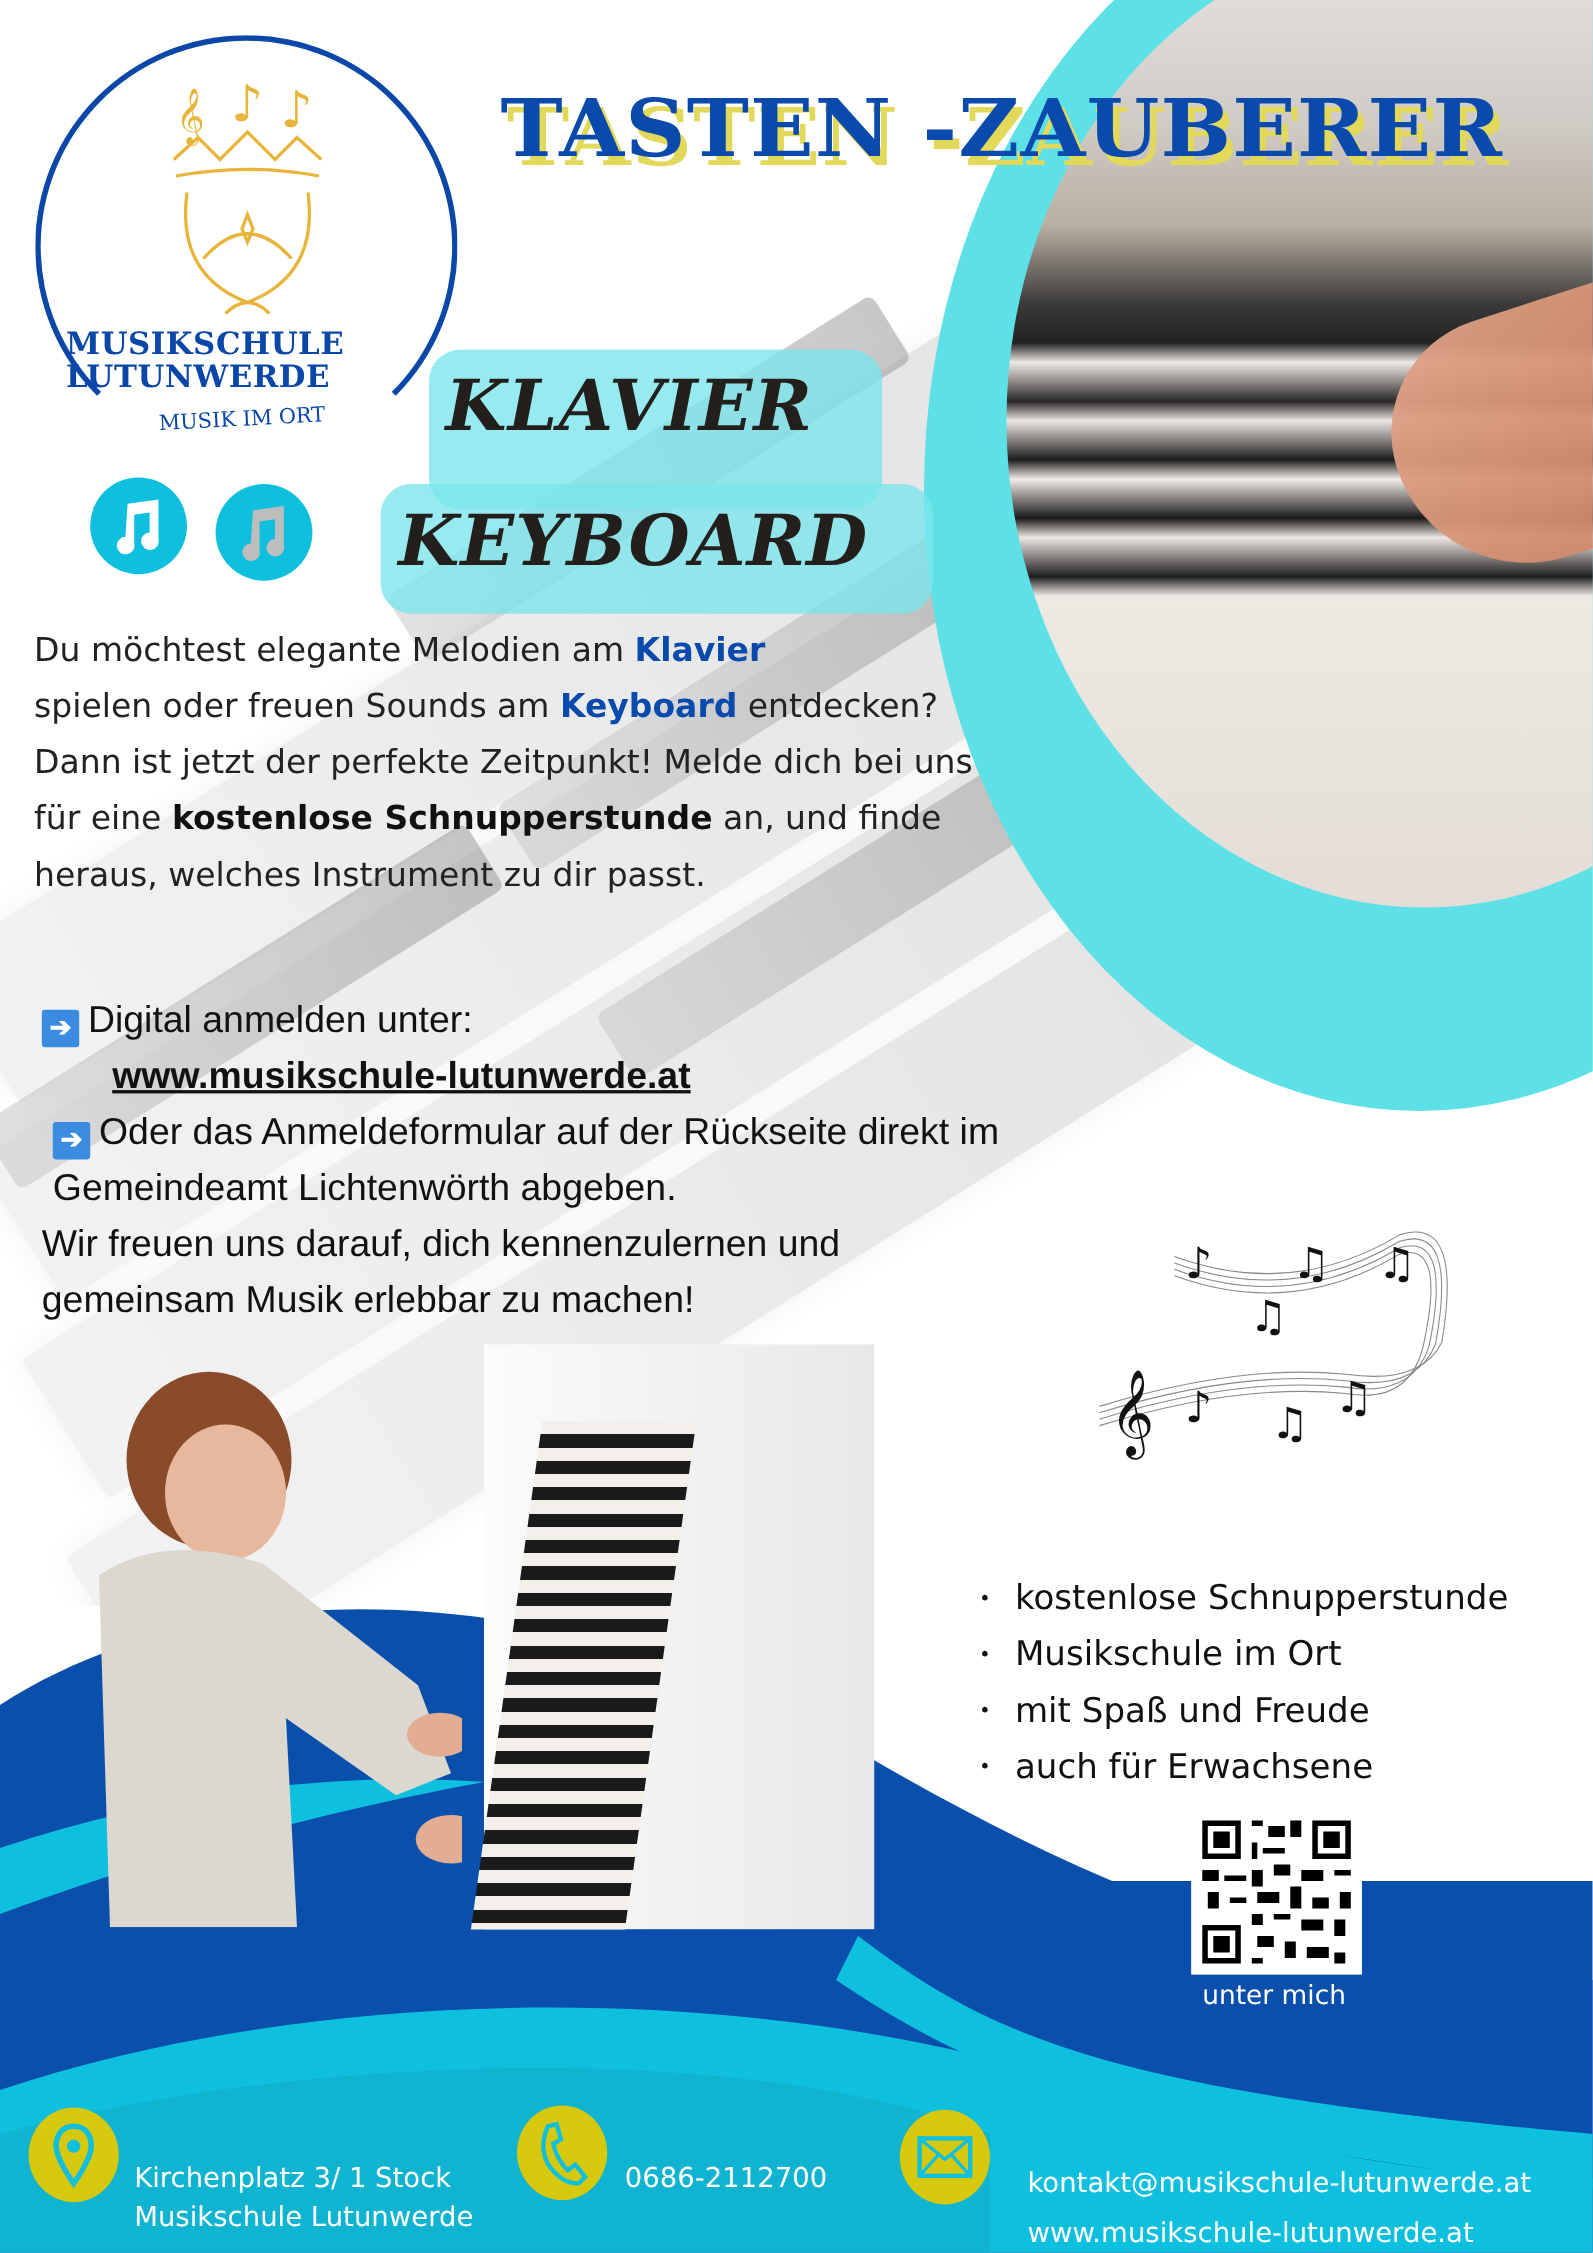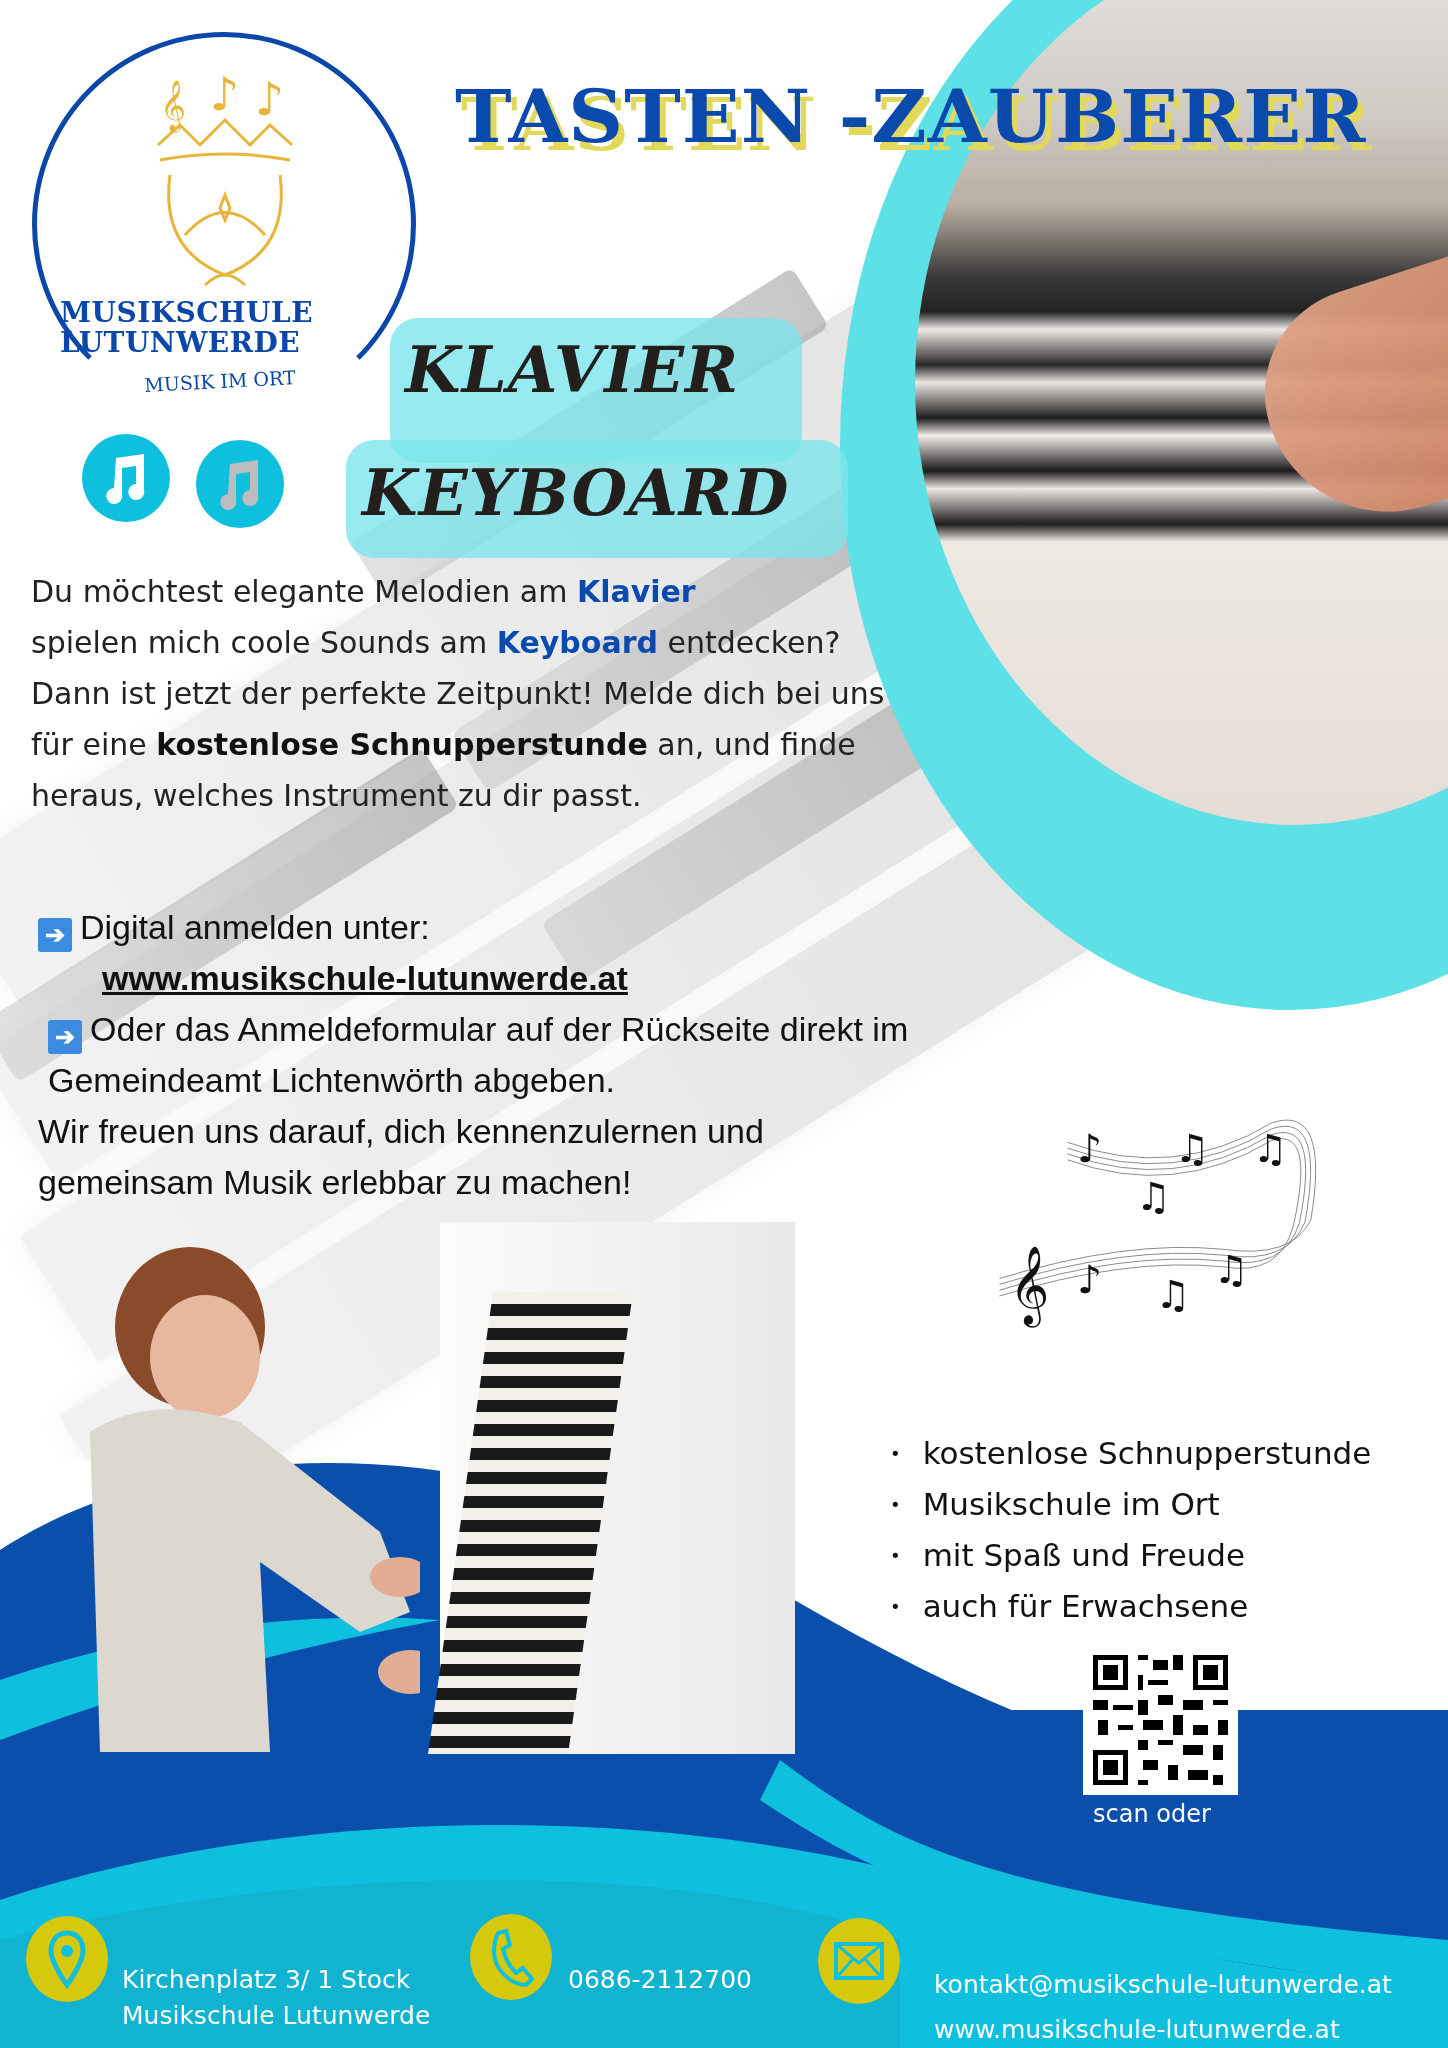--- a/index.html
+++ b/index.html
@@ -117,21 +117,21 @@
 
 <div class="abs title">TASTEN -ZAUBERER</div>
 
 <div class="abs sub-box" style="left:390px;top:318px;width:412px;height:145px;"></div>
 <div class="abs sub-box" style="left:346px;top:440px;width:502px;height:118px;"></div>
 <div class="abs sub-text" style="left:405px;top:332px;">KLAVIER</div>
 <div class="abs sub-text" style="left:362px;top:455px;">KEYBOARD</div>
 
 <div class="abs body-text">
   <span>Du möchtest elegante Melodien am </span><span class="blue">Klavier</span><br>
-  <span> spielen mich coole Sounds am </span><span class="blue">Keyboard</span>
+  <span> spielen oder freuen Sounds am </span><span class="blue">Keyboard</span>
   <span> entdecken? Dann ist jetzt der perfekte Zeitpunkt! Melde dich bei uns für eine </span><b>kostenlose Schnupperstunde</b><span> an, und finde heraus, welches Instrument zu dir passt.</span>
 </div>
 
 <div class="abs reg">
   <div><span class="arrow">➔</span><span>Digital anmelden unter:</span></div>
   <div style="padding-left:64px;"><a class="url" style="color:#111;">www.musikschule-lutunwerde.at</a></div>
   <div style="width:1010px;margin-left:10px;"><span class="arrow">➔</span><span>Oder das Anmeldeformular auf der Rückseite direkt im Gemeindeamt Lichtenwörth abgeben.</span></div>
   <div style="width:870px;">Wir freuen uns darauf, dich kennenzulernen und gemeinsam Musik erlebbar zu machen!</div>
 </div>
 
@@ -208,21 +208,21 @@
         <rect x="20" y="20" width="4" height="2"></rect>
         <rect x="26" y="20" width="2" height="3"></rect>
       <rect x="12" y="23" width="3" height="2"></rect>
         <rect x="17" y="24" width="2" height="3"></rect>
         <rect x="21" y="25" width="4" height="2"></rect>
       <rect x="11" y="27" width="2" height="1"></rect>
         <rect x="26" y="26" width="2" height="2"></rect>
     </g>
   </svg>
 </div>
-<div class="abs scan">scan oder</div>
+<div class="abs scan">unter mich</div>
 
 <div class="abs foot-icon" style="left:26px;top:1916px;">
   <svg width="40" height="60" viewBox="0 0 40 60">
       <path d="M20,4 C8,4 4,14 4,22 C4,34 20,56 20,56 C20,56 36,34 36,22 C36,14 32,4 20,4 Z" fill="none" stroke="#0fc0de" stroke-width="5"></path>
       <circle cx="20" cy="22" r="6" fill="#0fc0de"></circle>
     </svg>
 </div>
 <div class="abs footer-text" style="left:122px;top:1918px;">
   <div>Kirchenplatz 3/ 1 Stock</div>
   <div>Musikschule Lutunwerde</div>

